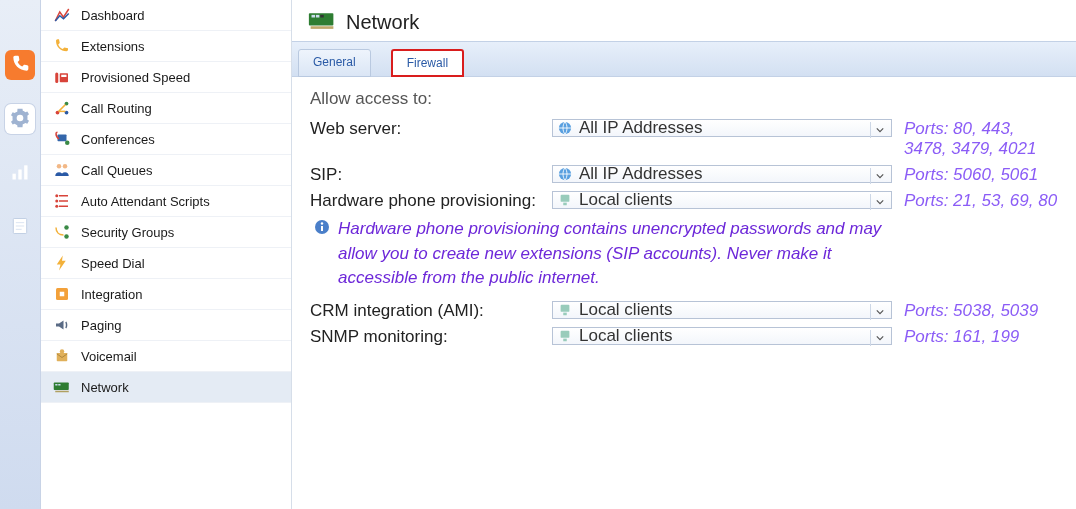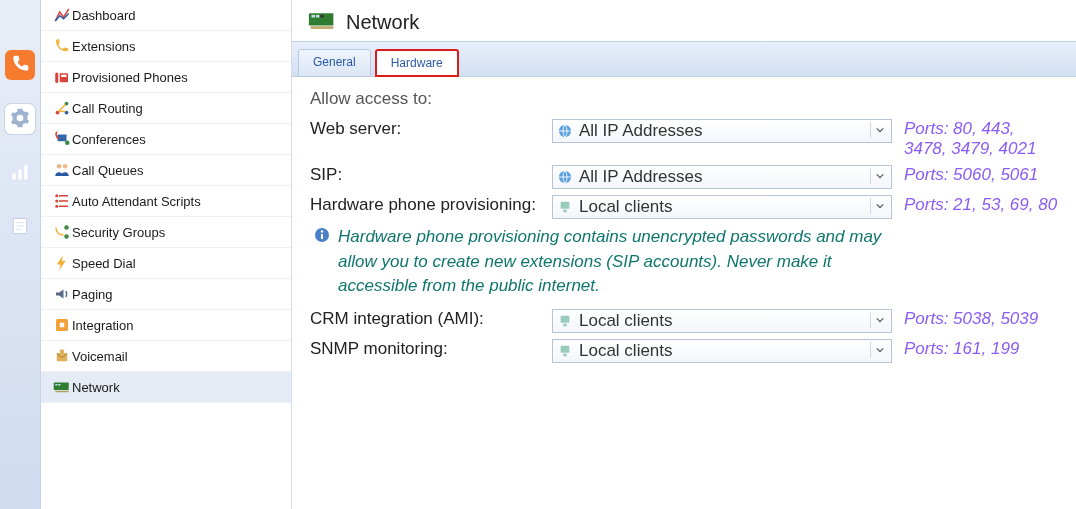--- a/index.html
+++ b/index.html
@@ -49,21 +49,21 @@
   .sidebar {
     width: 250px;
     flex: 0 0 250px;
     border-right: 1px solid #d6dee9;
     overflow-y: auto;
     background: #fff;
   }
   .sidebar-item {
     display: flex;
     align-items: center;
-    gap: 1px;
+    gap: 10px;
     padding: 6px 12px;
     height: 18px;
     border-bottom: 1px solid #eef1f6;
     cursor: pointer;
     color: #1a1a1a;
   }
   .sidebar-item.selected {
     background: #e4ebf4;
   }
   .sidebar-item .ic {
@@ -94,21 +94,21 @@
     font-size: 20px;
     color: #222;
   }
 
   .tabbar {
     background: linear-gradient(#e7effa, #d3e0f2);
     border-top: 1px solid #c3d1e6;
     border-bottom: 1px solid #c3d1e6;
     padding: 6px 6px 0;
     display: flex;
-    gap: 4px;
+    gap: 20px;
   }
   .tab {
     padding: 5px 14px 5px;
     font-size: 12px;
     color: #2a5aa6;
     border: 1px solid transparent;
     border-bottom: none;
     border-radius: 3px 3px 0 0;
     cursor: pointer;
     position: relative;
@@ -140,21 +140,21 @@
     gap: 12px;
   }
   .row .lbl {
     width: 230px;
     flex: 0 0 230px;
     color: #222;
   }
   .select {
     flex: 0 0 340px;
     width: 340px;
-    height: 24px;
+    height: 18px;
     border: 1px solid #b7c3d6;
     background: linear-gradient(#fff, #f3f6fb);
     display: flex;
     align-items: center;
     padding: 0 4px 0 4px;
     position: relative;
     box-sizing: border-box;
     cursor: pointer;
   }
   .select .sel-ic {
@@ -181,21 +181,21 @@
   .ports {
     color: #8b5cf6;
     font-style: italic;
   }
 
   .info-row {
     display: flex;
     align-items: flex-start;
     gap: 8px;
     margin: 4px 0 10px 4px;
-    color: #0f766e;
+    color: #6d28d9;
     font-style: italic;
     line-height: 1.45;
   }
   .info-row .info-ic svg { width: 16px; height: 16px; }
   .info-row .info-ic { flex: 0 0 16px; margin-top: 1px; }
 
 </style>
 </head>
 <body>
 
@@ -260,21 +260,21 @@
     </div>
 
     <div class="sidebar-item">
       <span class="ic">
           <svg viewBox="0 0 24 24">
             <rect x="3" y="6" width="4" height="14" rx="2" fill="#d8443a"></rect>
             <rect x="9" y="7" width="11" height="12" rx="1" fill="#d8443a"></rect>
             <rect x="11" y="9" width="7" height="3" fill="#fff"></rect>
           </svg>
         </span>
-      <span>Provisioned Phones</span>
+      <span>Provisioned Speed</span>
     </div>
 
     <div class="sidebar-item">
       <span class="ic">
           <svg viewBox="0 0 24 24">
             <circle cx="6" cy="18" r="2.5" fill="#d8443a"></circle>
             <circle cx="18" cy="6" r="2.5" fill="#3a8a46"></circle>
             <path d="M7.5 16.5 L16.5 7.5" stroke="#f3b13a" stroke-width="2"></path>
             <circle cx="18" cy="18" r="2.5" fill="#2a5aa6"></circle>
             <path d="M7.5 16.5 L16.5 16.5" stroke="#f3b13a" stroke-width="2"></path>
@@ -335,35 +335,35 @@
           <svg viewBox="0 0 24 24">
             <path d="M13 2 L5 14h5l-2 8 9-13h-5l1-7z" fill="#f3b13a"></path>
           </svg>
         </span>
       <span>Speed Dial</span>
     </div>
 
     <div class="sidebar-item">
       <span class="ic">
           <svg viewBox="0 0 24 24">
+            <rect x="4" y="4" width="16" height="16" rx="2" fill="#f3a13a"></rect>
+            <rect x="9" y="9" width="6" height="6" fill="#fff"></rect>
+          </svg>
+        </span>
+      <span>Integration</span>
+    </div>
+
+    <div class="sidebar-item">
+      <span class="ic">
+          <svg viewBox="0 0 24 24">
             <path d="M4 10v4h4l6 4V6l-6 4H4z" fill="#5a6b85"></path>
             <path d="M17 8c1.5 1.5 1.5 6.5 0 8" stroke="#5a6b85" stroke-width="2" fill="none"></path>
           </svg>
         </span>
       <span>Paging</span>
-    </div>
-
-    <div class="sidebar-item">
-      <span class="ic">
-          <svg viewBox="0 0 24 24">
-            <rect x="4" y="4" width="16" height="16" rx="2" fill="#f3a13a"></rect>
-            <rect x="9" y="9" width="6" height="6" fill="#fff"></rect>
-          </svg>
-        </span>
-      <span>Integration</span>
     </div>
 
     <div class="sidebar-item">
       <span class="ic">
           <svg viewBox="0 0 24 24">
             <rect x="5" y="8" width="14" height="11" rx="1" fill="#e0b05a"></rect>
             <path d="M5 9l7 5 7-5" stroke="#a07830" fill="none"></path>
             <rect x="9" y="3" width="6" height="6" rx="3" fill="#e0b05a"></rect>
           </svg>
         </span>
@@ -398,21 +398,21 @@
           </svg>
       </span>
       <span class="page-title">Network</span>
     </div>
 
     <div class="tabbar">
       <div class="tab inactive">
         <span>General</span>
       </div>
       <div class="tab active-outline">
-        <span>Hardware</span>
+        <span>Firewall</span>
       </div>
     </div>
 
     <div class="content">
 
       <div class="section-label">Allow access to:</div>
 
       <div class="row">
         <div class="lbl">Web server:</div>
         <div class="select">

